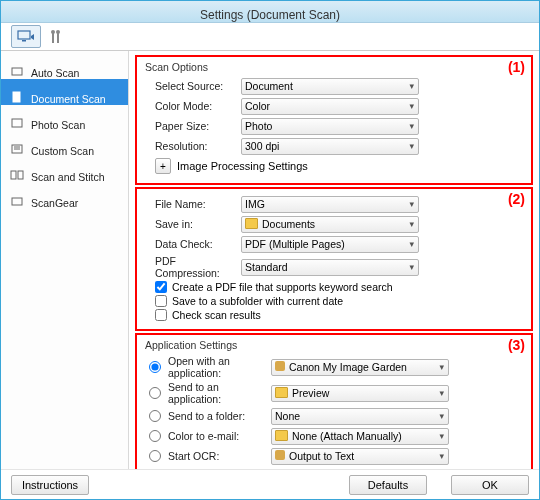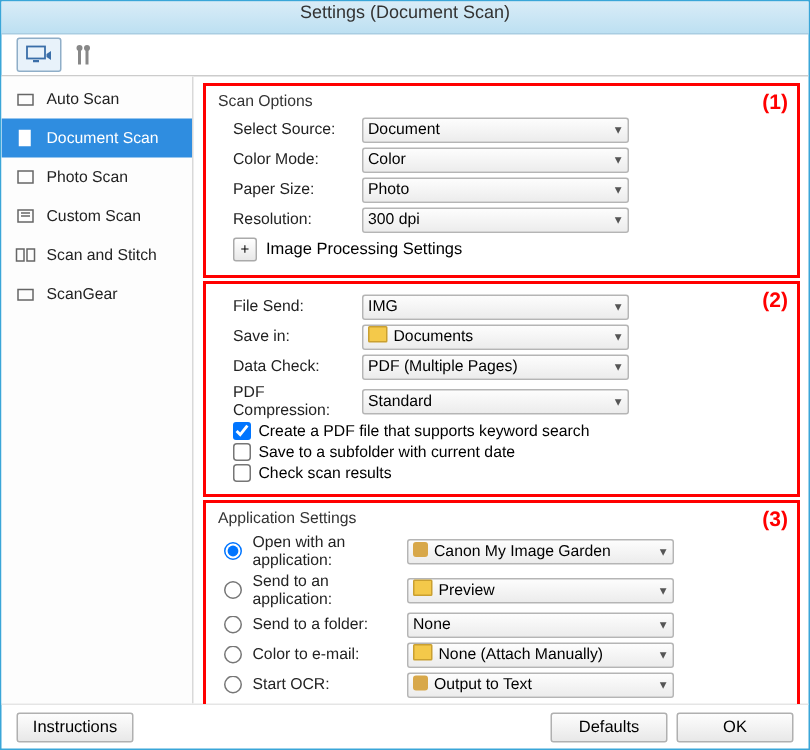--- a/index.html
+++ b/index.html
@@ -17,21 +17,21 @@
     border: 1px solid #3aa6d8;
     display: flex;
     flex-direction: column;
     position: relative;
   }
   .titlebar {
     height: 22px;
     background: linear-gradient(#d9ecf7, #bde0f2);
     border-bottom: 1px solid #a9cde2;
     display: flex;
-    align-items: flex-start;
+    align-items: flex-end;
     justify-content: center;
     font-size: 12px;
     color: #333;
   }
   .toolbar {
     height: 28px;
     display: flex;
     align-items: stretch;
     border-bottom: 1px solid #ccc;
     padding-left: 10px;
@@ -58,21 +58,21 @@
   .sidebar {
     width: 128px;
     border-right: 1px solid #d9d9d9;
     padding-top: 2px;
     background: #fdfdfd;
     overflow-y: auto;
   }
   .side-item {
     height: 26px;
     display: flex;
-    align-items: center;
+    align-items: flex-end;
     gap: 6px;
     padding: 0 8px;
     font-size: 10.5px;
     color: #222;
     cursor: pointer;
   }
   .side-item.selected {
     background: #2f8de0;
     color: #fff;
   }
@@ -163,21 +163,21 @@
   input[type=checkbox], input[type=radio] {
     margin:0;
     width:12px;height:12px;
   }
   .footer {
     height: 30px;
     display:flex;
     align-items:center;
     padding: 0 10px;
     border-top: 1px solid #e5e5e5;
-    gap: 6px;
+    gap: 24px;
   }
   .btn {
     height: 20px;
     min-width: 78px;
     background: linear-gradient(#fdfdfd,#e8e8e8);
     border: 1px solid #b0b0b0;
     border-radius: 2px;
     font-size: 11px;
     display:inline-flex;align-items:center;justify-content:center;
     cursor:pointer;
@@ -314,21 +314,21 @@
         <div class="row">
           <span class="plus-btn">+</span>
           <span style="margin-left:6px">Image Processing Settings</span>
         </div>
       </div>
 
       <div class="section">
         <div class="section-num">(2)</div>
 
         <div class="row">
-          <span class="label">File Send:</span>
+          <span class="label">File Name:</span>
           <div class="combo-like">
               <span>IMG</span>
             </div>
         </div>
         <div class="row">
           <span class="label">Save in:</span>
           <div class="combo-like">
               <span class="folder-ico"></span>
               <span>Documents</span>
             </div>

